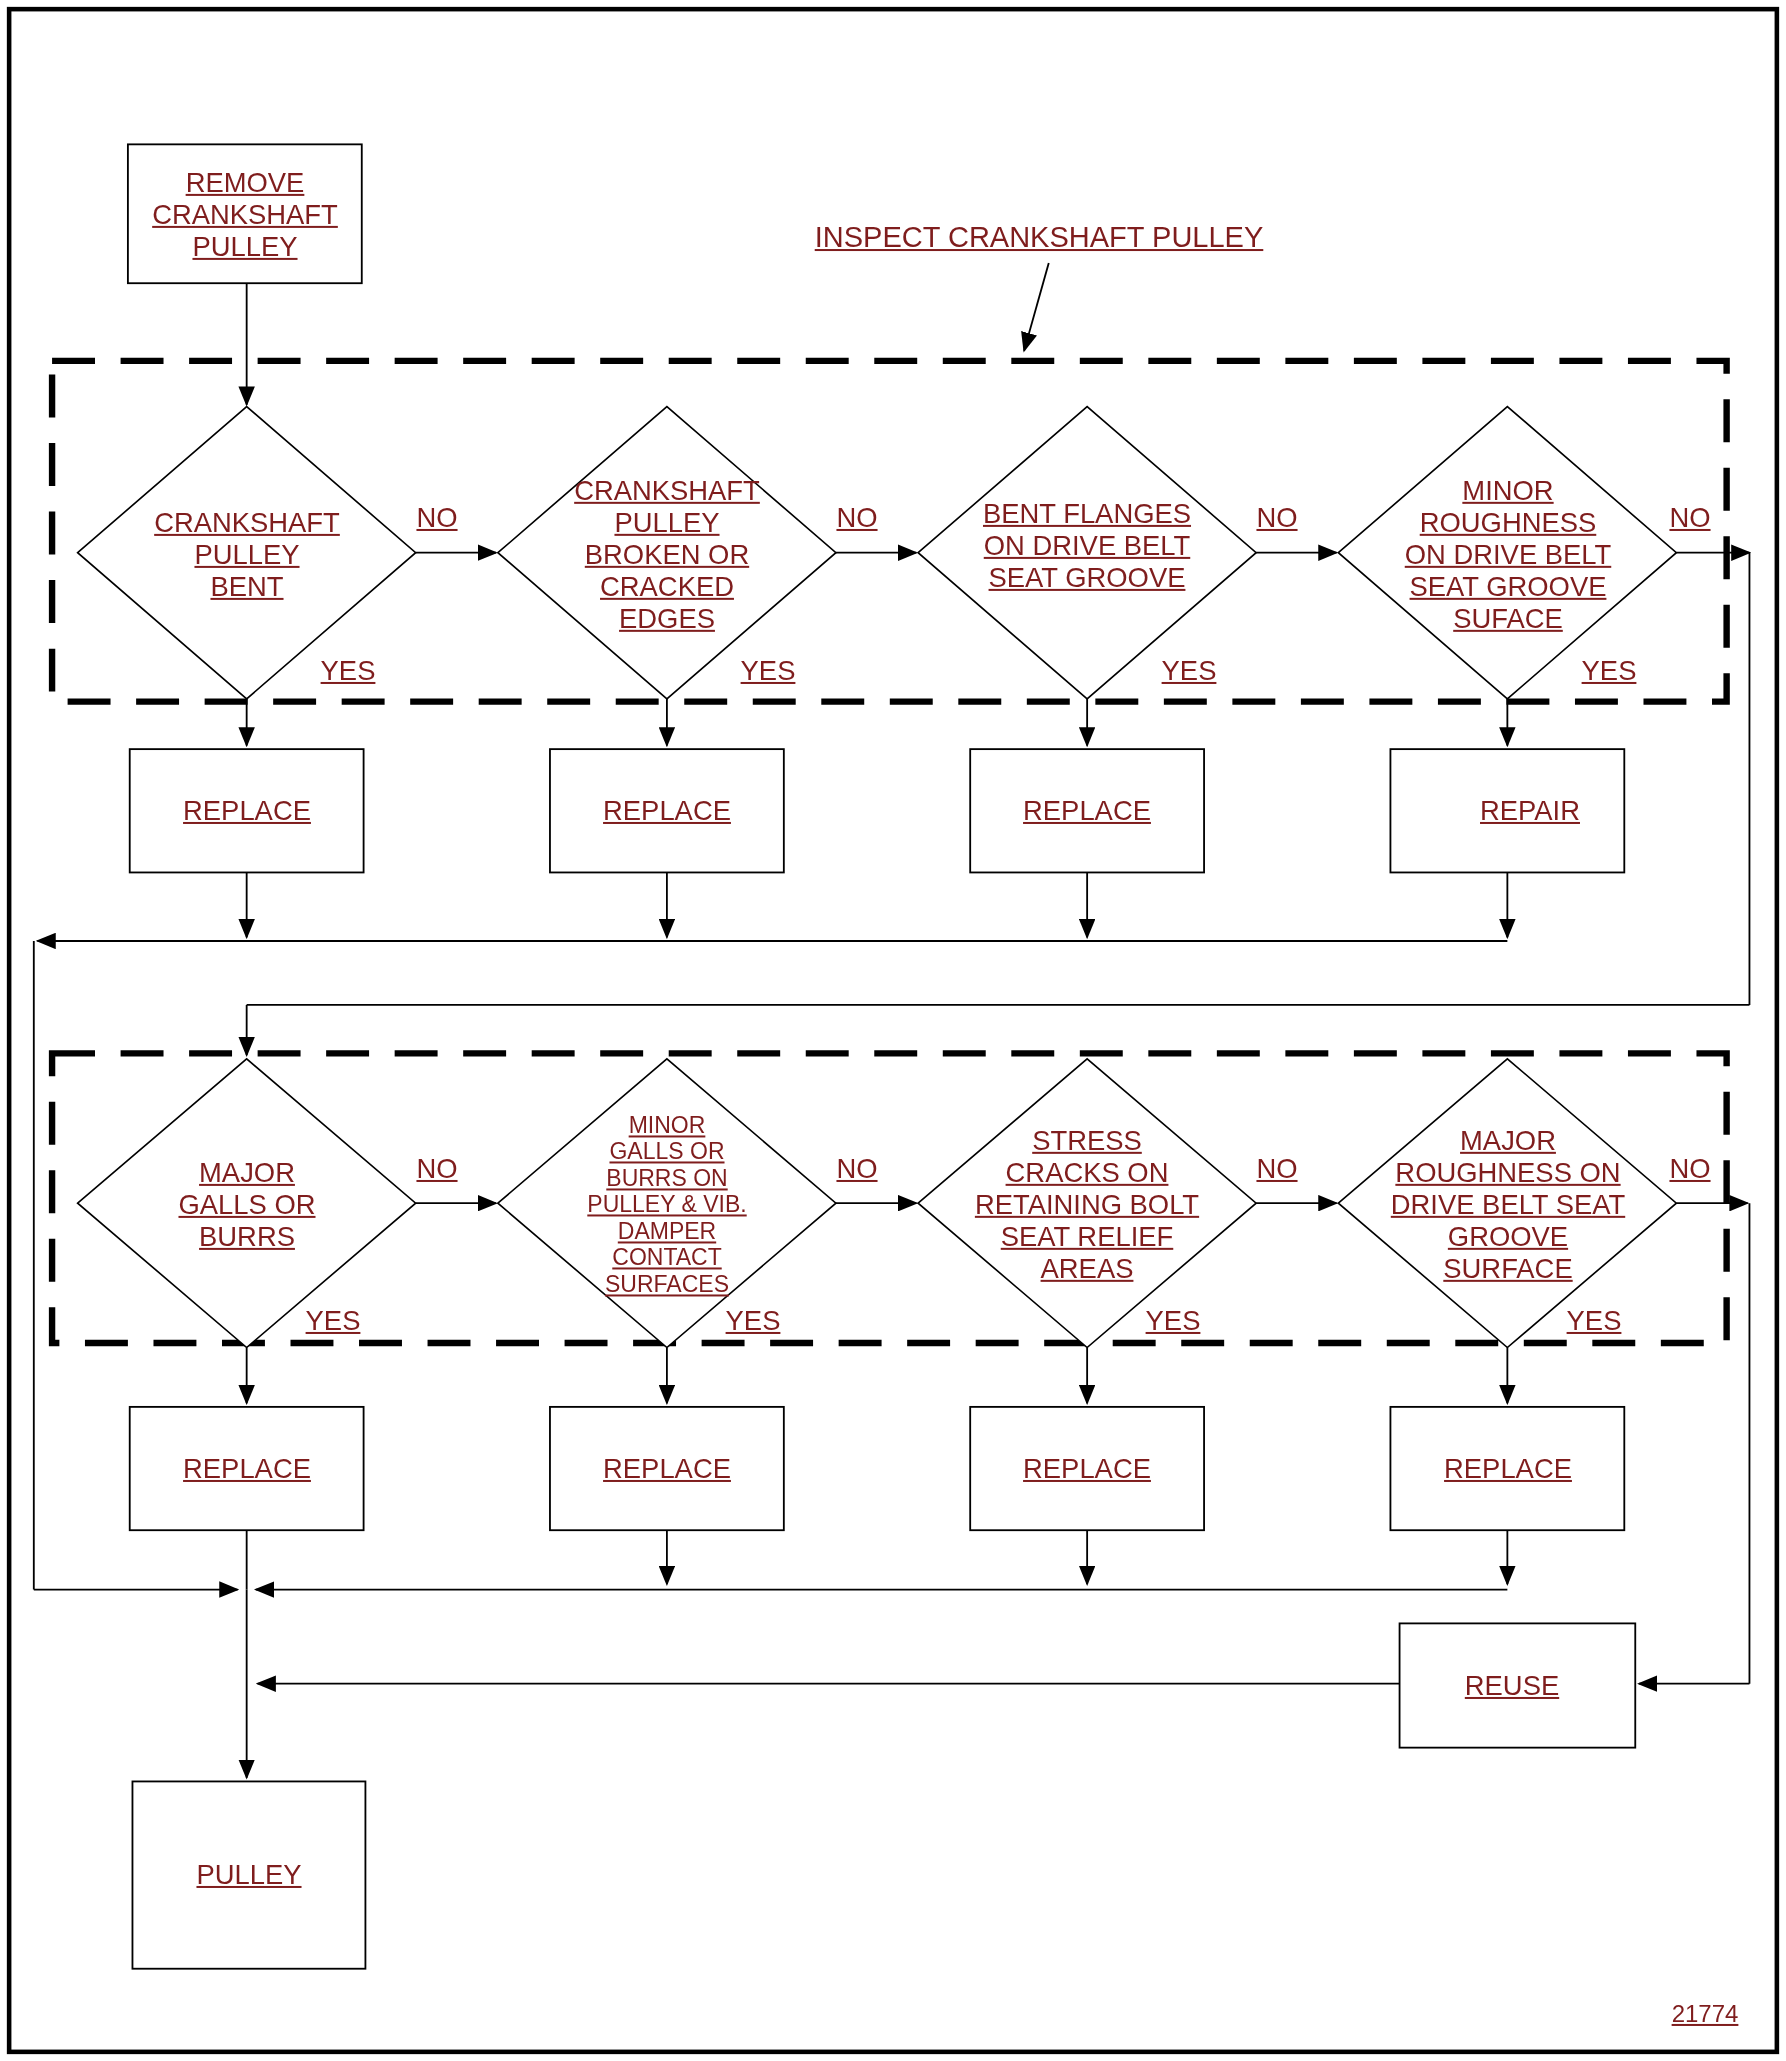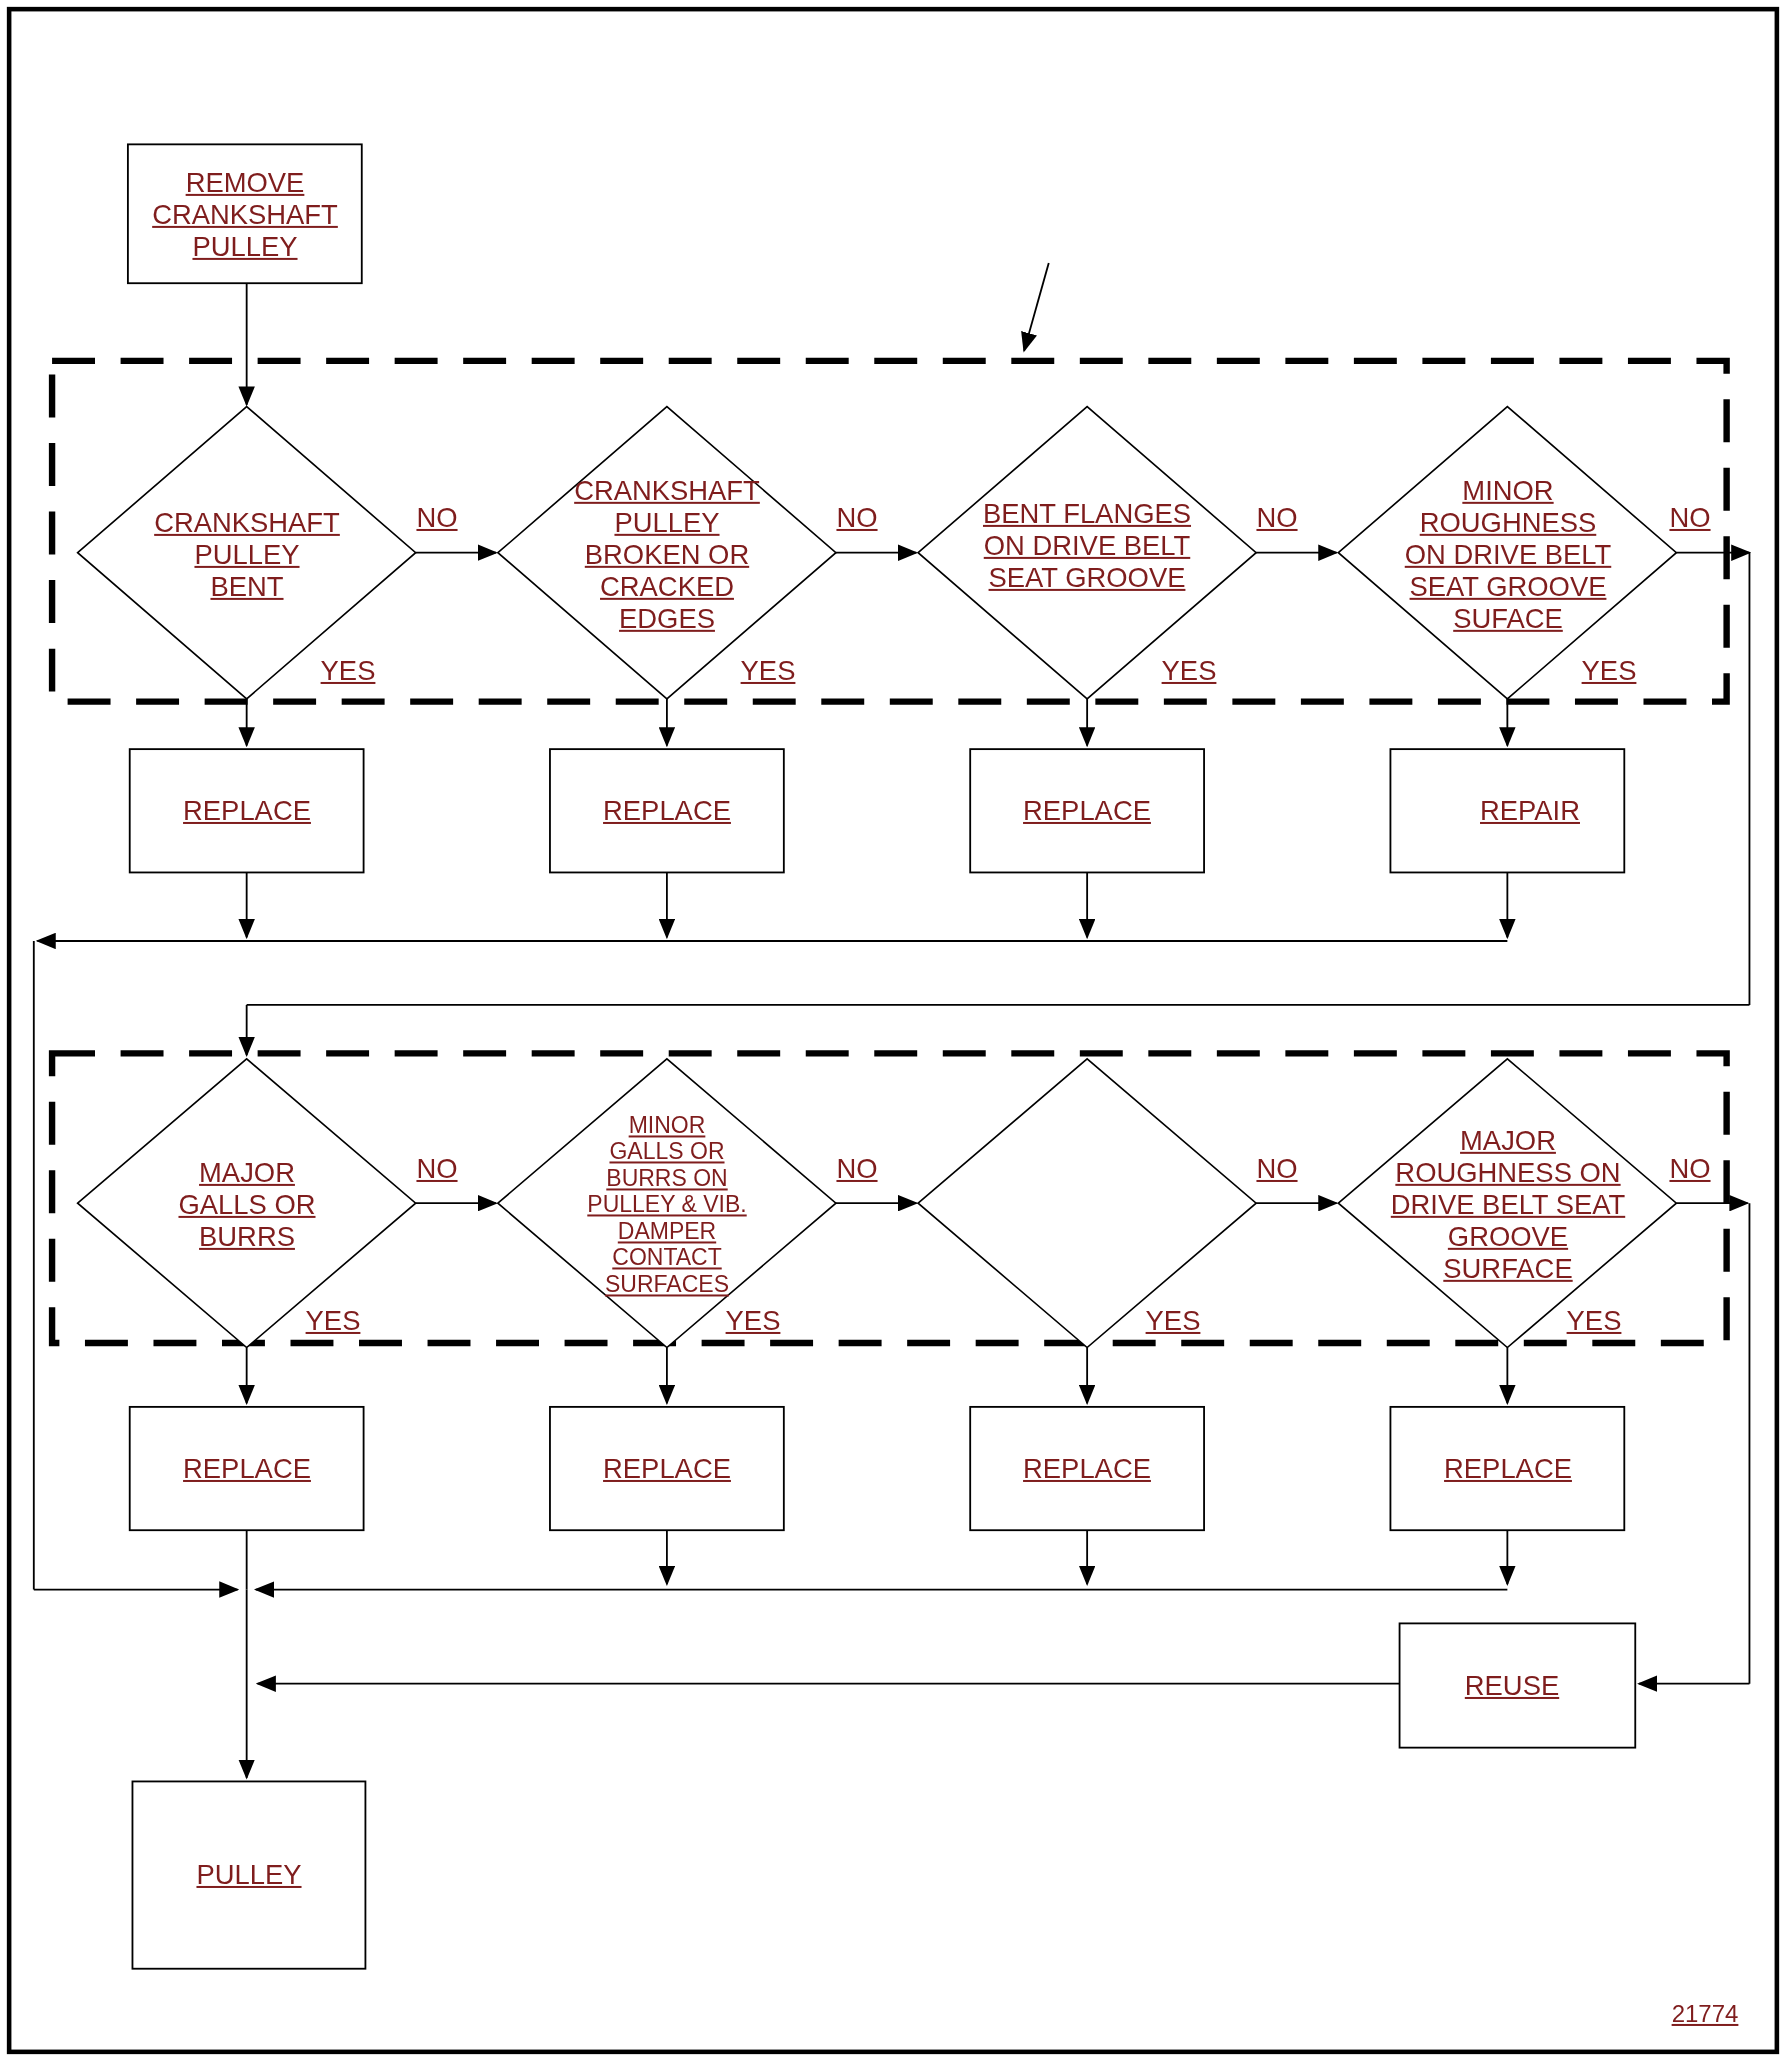--- a/index.html
+++ b/index.html
@@ -107,20 +107,21 @@
     <rect x="1062" y="820" width="256" height="135" fill="#fff" stroke="#000" stroke-width="2"></rect>
     <rect x="1522" y="820" width="256" height="135" fill="#fff" stroke="#000" stroke-width="2"></rect>
     <rect x="142" y="1540" width="256" height="135" fill="#fff" stroke="#000" stroke-width="2"></rect>
     <rect x="602" y="1540" width="256" height="135" fill="#fff" stroke="#000" stroke-width="2"></rect>
     <rect x="1062" y="1540" width="256" height="135" fill="#fff" stroke="#000" stroke-width="2"></rect>
     <rect x="1522" y="1540" width="256" height="135" fill="#fff" stroke="#000" stroke-width="2"></rect>
     <rect x="1532" y="1777" width="258" height="136" fill="#fff" stroke="#000" stroke-width="2"></rect>
     <rect x="145" y="1950" width="255" height="205" fill="#fff" stroke="#000" stroke-width="2"></rect>
   </svg>
 
+  <div class="lbl t-title" style="left:1039px;top:238px;">INSPECT CRANKSHAFT PULLEY</div>
 
   <div class="lbl" style="left:245px;top:215px;">REMOVE
 CRANKSHAFT
 PULLEY</div>
 
   <div class="lbl" style="left:247px;top:555px;">CRANKSHAFT
 PULLEY
 BENT</div>
   <div class="lbl" style="left:667px;top:555px;">CRANKSHAFT
 PULLEY
@@ -139,20 +140,25 @@
   <div class="lbl" style="left:247px;top:1205px;">MAJOR
 GALLS OR
 BURRS</div>
   <div class="lbl t-small" style="left:667px;top:1205px;">MINOR
 GALLS OR
 BURRS ON
 PULLEY &amp; VIB.
 DAMPER
 CONTACT
 SURFACES</div>
+  <div class="lbl" style="left:1087px;top:1205px;">STRESS
+CRACKS ON
+RETAINING BOLT
+SEAT RELIEF
+AREAS</div>
   <div class="lbl" style="left:1508px;top:1205px;">MAJOR
 ROUGHNESS ON
 DRIVE BELT SEAT
 GROOVE
 SURFACE</div>
 
   <div class="lbl" style="left:437px;top:518px;">NO</div>
   <div class="lbl" style="left:857px;top:518px;">NO</div>
   <div class="lbl" style="left:1277px;top:518px;">NO</div>
   <div class="lbl" style="left:1690px;top:518px;">NO</div>

